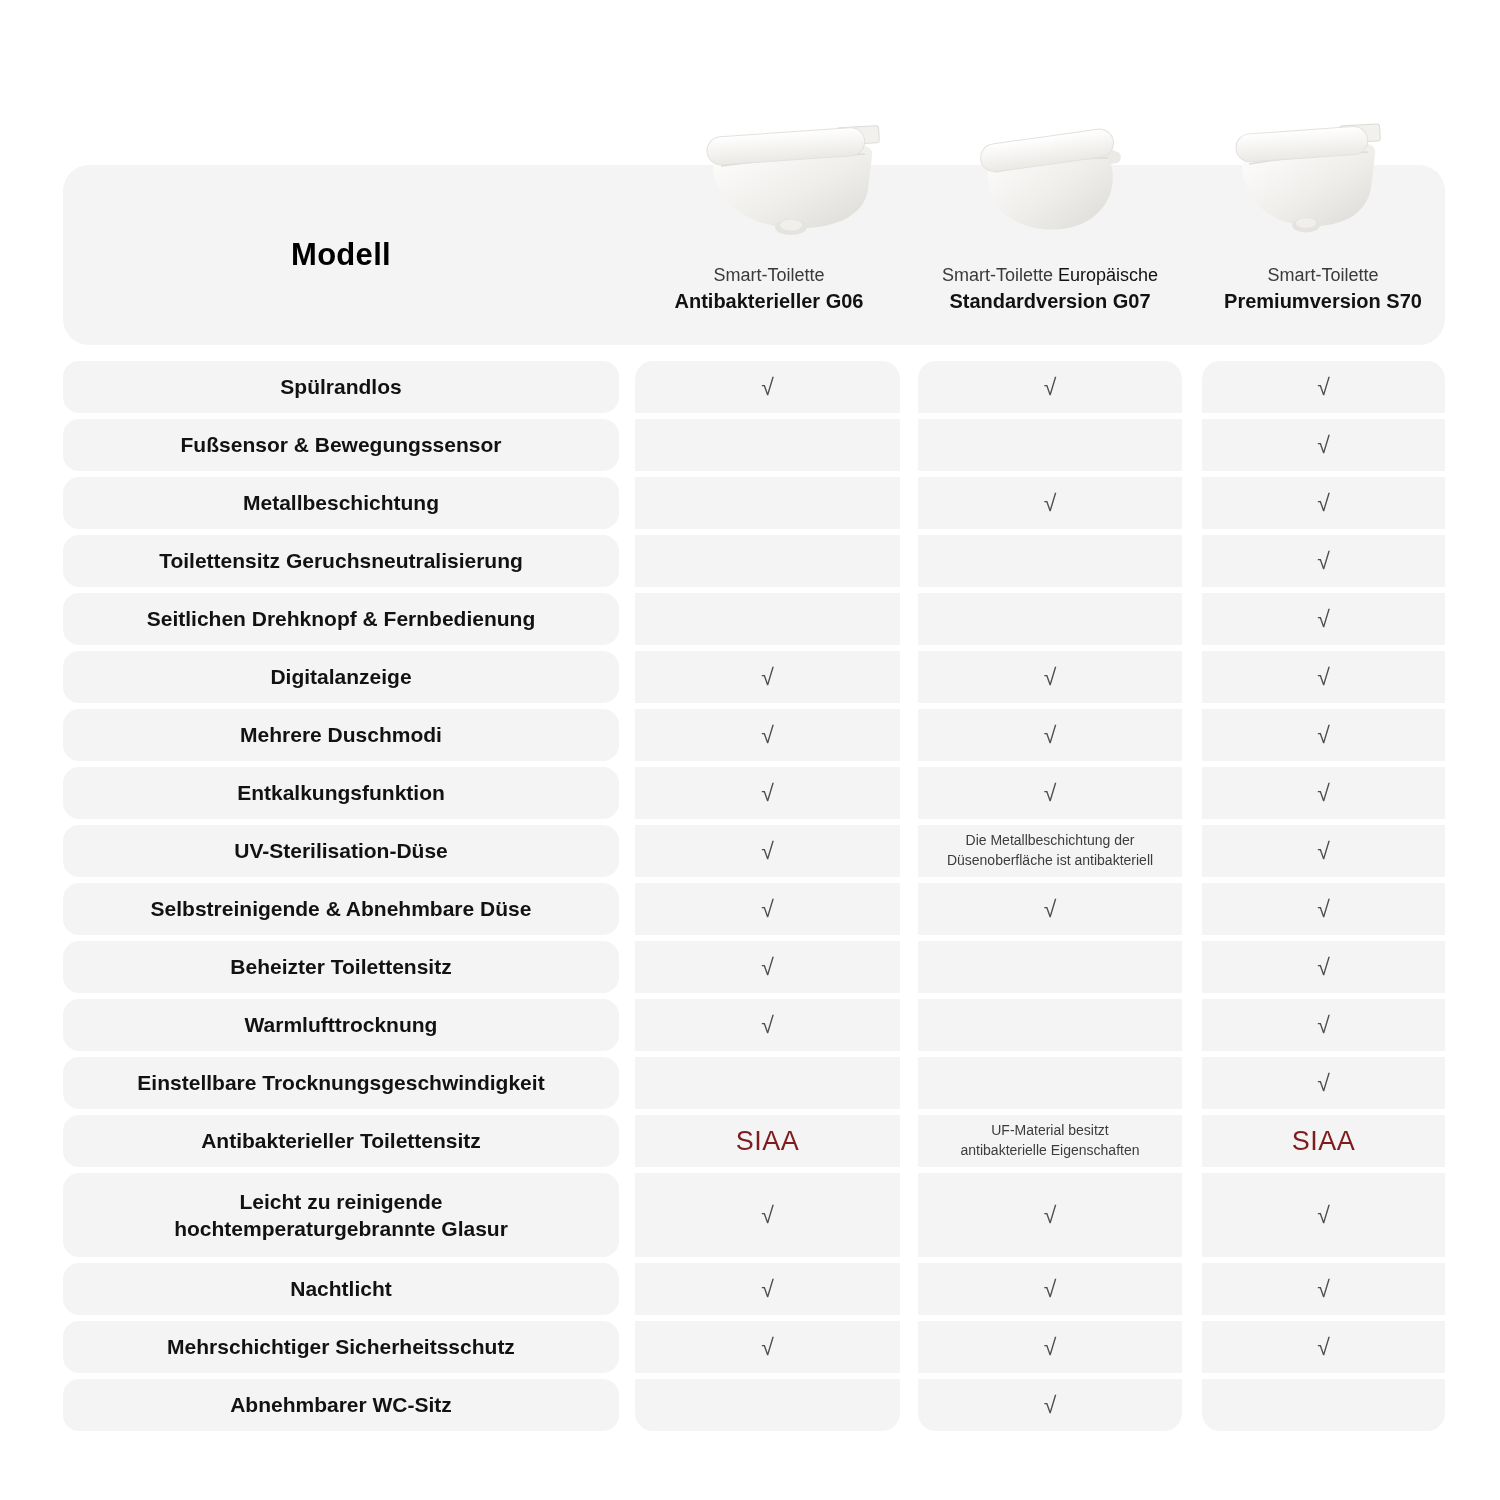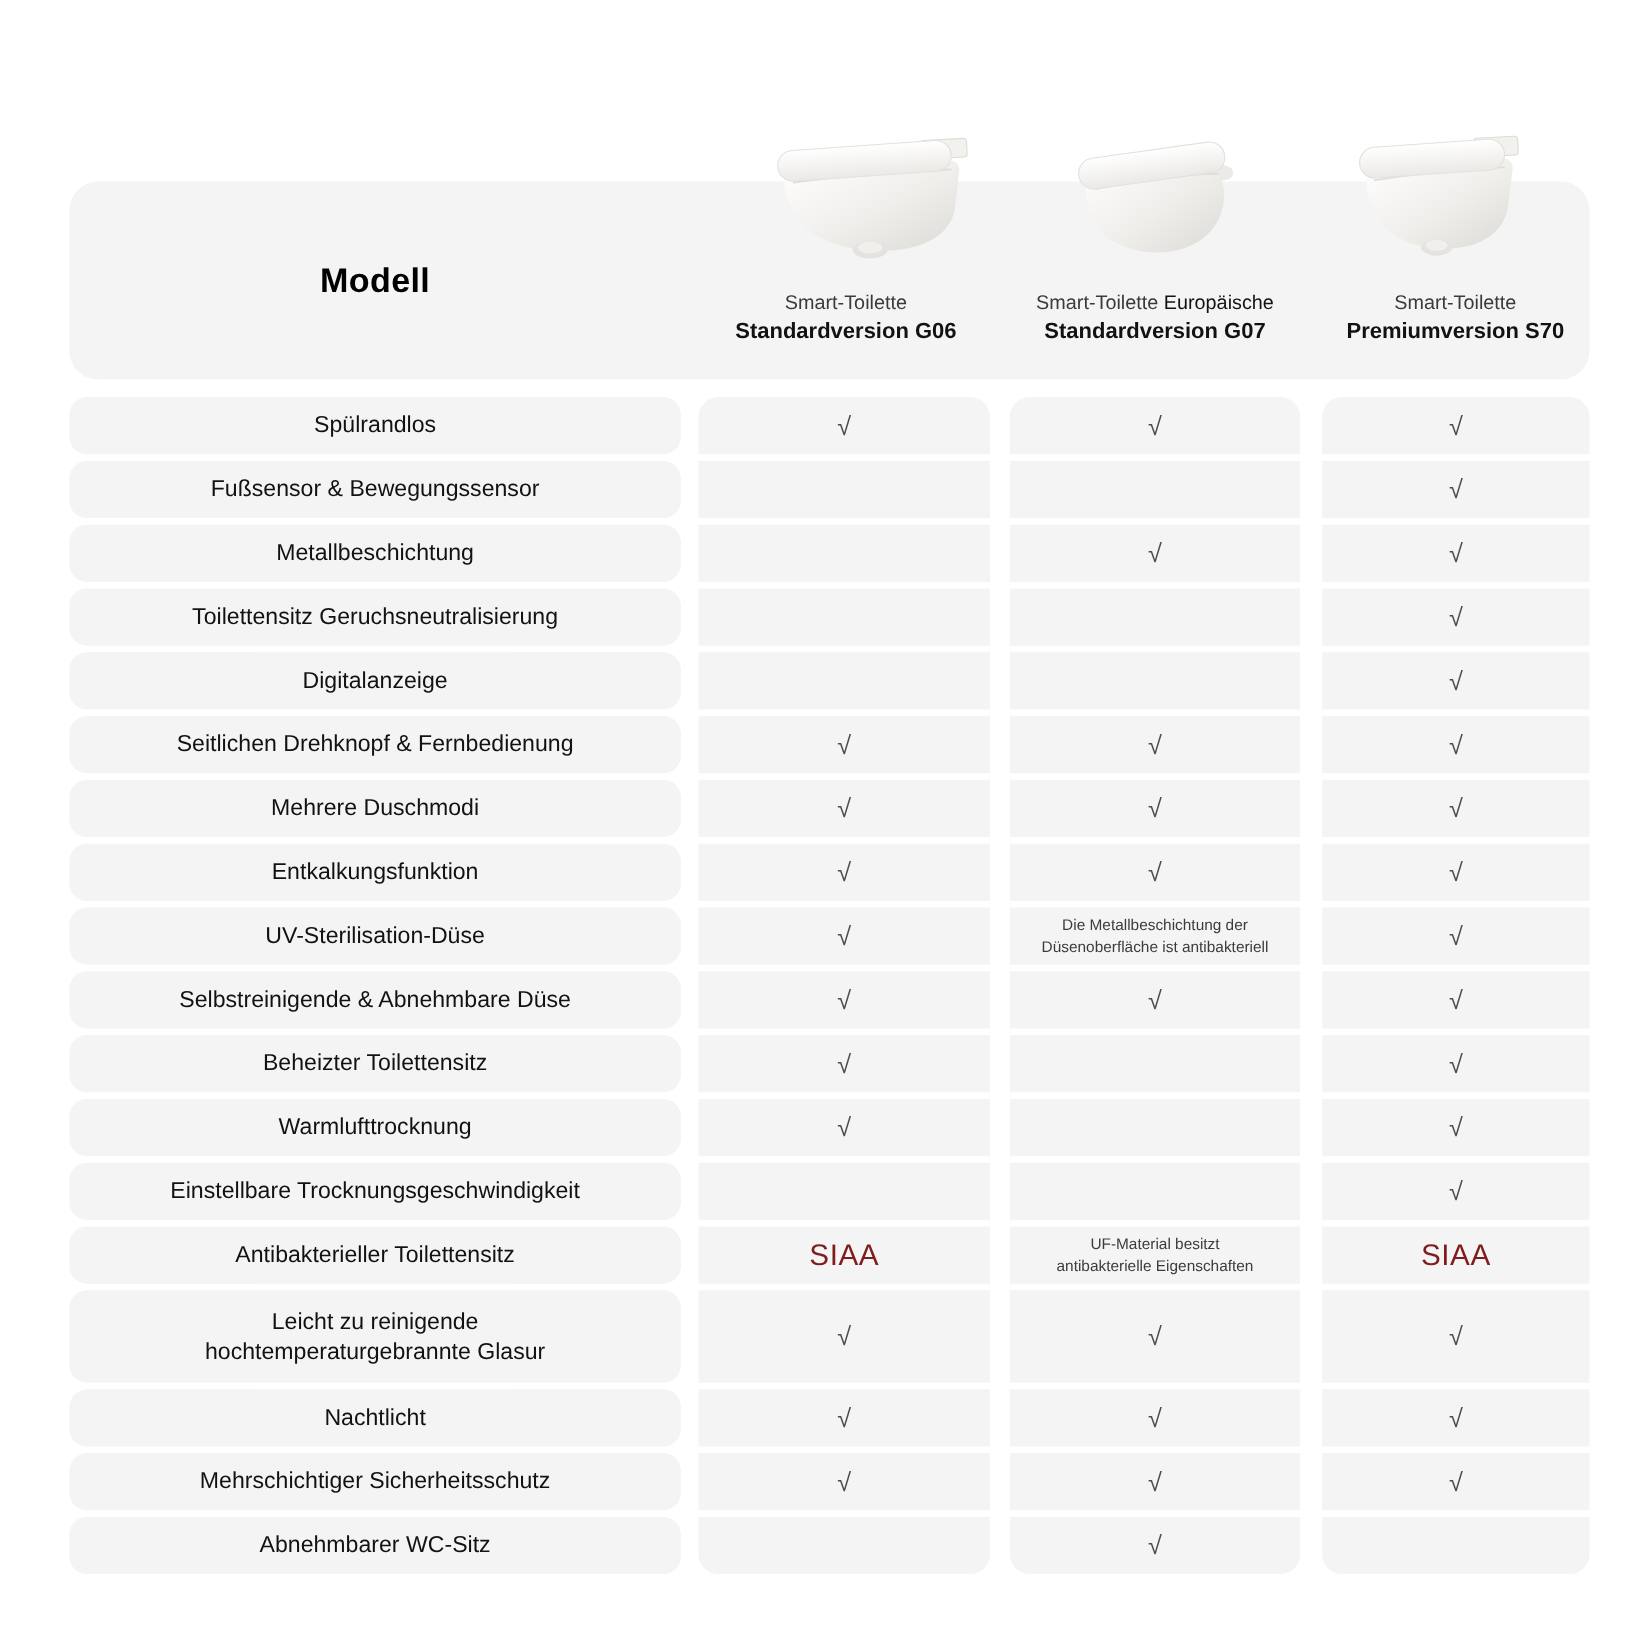--- a/index.html
+++ b/index.html
@@ -36,21 +36,21 @@
   .col-f{left:0;width:556px;}
   .col-1{left:572px;width:265px;}
   .col-2{left:855px;width:264px;}
   .col-3{left:1139px;width:243px;}
   .cell{
     background:#f4f4f5;height:52px;flex:0 0 auto;
     display:flex;align-items:center;justify-content:center;
   }
   .cell.tall{height:84px;}
   .col-f .cell{
-    border-radius:16px;font-size:21px;font-weight:400;color:#121212;
+    border-radius:16px;font-size:21px;font-weight:700;color:#121212;
     text-align:center;white-space:pre-line;line-height:1.3;
   }
   .col-p .cell:first-child{border-top-left-radius:18px;border-top-right-radius:18px;}
   .col-p .cell:last-child{border-bottom-left-radius:18px;border-bottom-right-radius:18px;}
   .mark{font-size:23px;color:#4d4d4d;line-height:1;}
   .siaa{font-size:27px;color:#7f1d1d;letter-spacing:.5px;}
   .note{
     font-size:14px;color:#3c3c3c;text-align:center;
     white-space:pre-line;line-height:1.4;
   }
@@ -114,39 +114,39 @@
     <ellipse cx="80" cy="103" rx="10" ry="5" fill="#f1efec"></ellipse>
     <path d="M23,44 C58,38 108,34 142,32" stroke="#dedcd8" stroke-width="1.5" fill="none"></path>
     <g transform="rotate(-4 79 26)">
       <rect x="10" y="10" width="132" height="28" rx="14" fill="url(#gLid)" stroke="#e3e1dd"></rect>
     </g>
   </svg>
 </div>
 
 <div class="pname pn1">
   <div class="l1"><span>Smart-Toilette</span> <span class="b"></span></div>
-  <div class="l2">Standardversion G06</div>
+  <div class="l2">Antibakterieller G06</div>
 </div>
 <div class="pname pn2">
   <div class="l1"><span>Smart-Toilette</span> <span class="b">Europäische</span></div>
   <div class="l2">Standardversion G07</div>
 </div>
 <div class="pname pn3">
   <div class="l1"><span>Smart-Toilette</span> <span class="b"></span></div>
   <div class="l2">Premiumversion S70</div>
 </div>
 
 <div class="table">
   <div class="col col-f">
       <div class="cell">Spülrandlos</div>
       <div class="cell">Fußsensor &amp; Bewegungssensor</div>
       <div class="cell">Metallbeschichtung</div>
       <div class="cell">Toilettensitz Geruchsneutralisierung</div>
+      <div class="cell">Seitlichen Drehknopf &amp; Fernbedienung</div>
       <div class="cell">Digitalanzeige</div>
-      <div class="cell">Seitlichen Drehknopf &amp; Fernbedienung</div>
       <div class="cell">Mehrere Duschmodi</div>
       <div class="cell">Entkalkungsfunktion</div>
       <div class="cell">UV-Sterilisation-Düse</div>
       <div class="cell">Selbstreinigende &amp; Abnehmbare Düse</div>
       <div class="cell">Beheizter Toilettensitz</div>
       <div class="cell">Warmlufttrocknung</div>
       <div class="cell">Einstellbare Trocknungsgeschwindigkeit</div>
       <div class="cell">Antibakterieller Toilettensitz</div>
       <div class="cell tall">Leicht zu reinigende
 hochtemperaturgebrannte Glasur</div>

